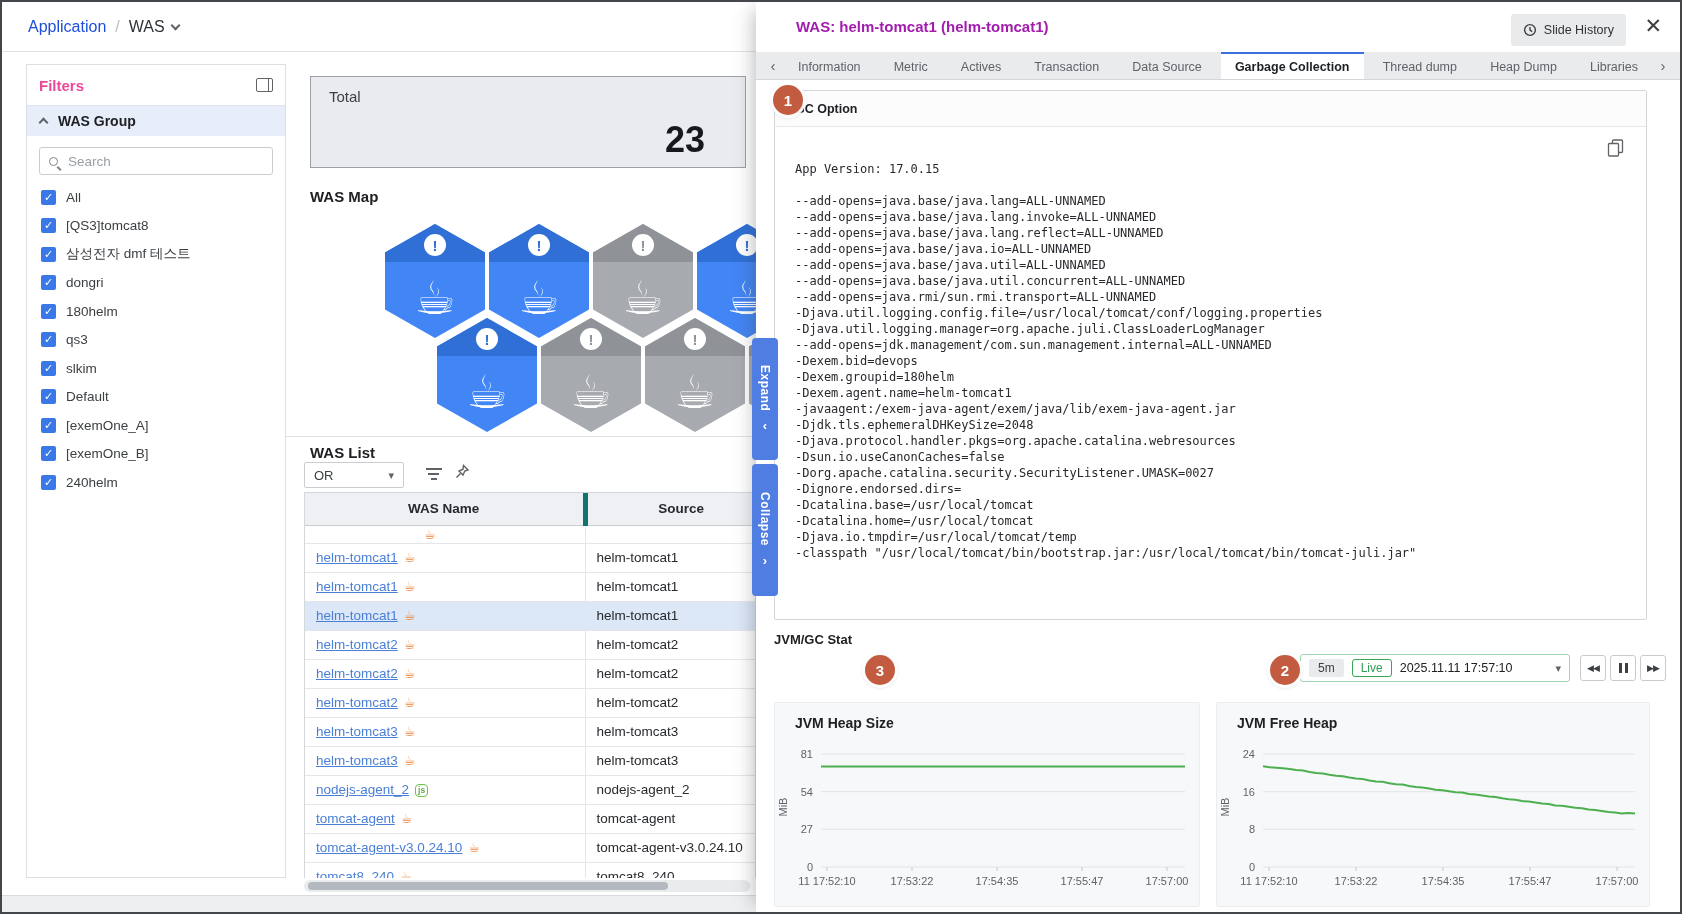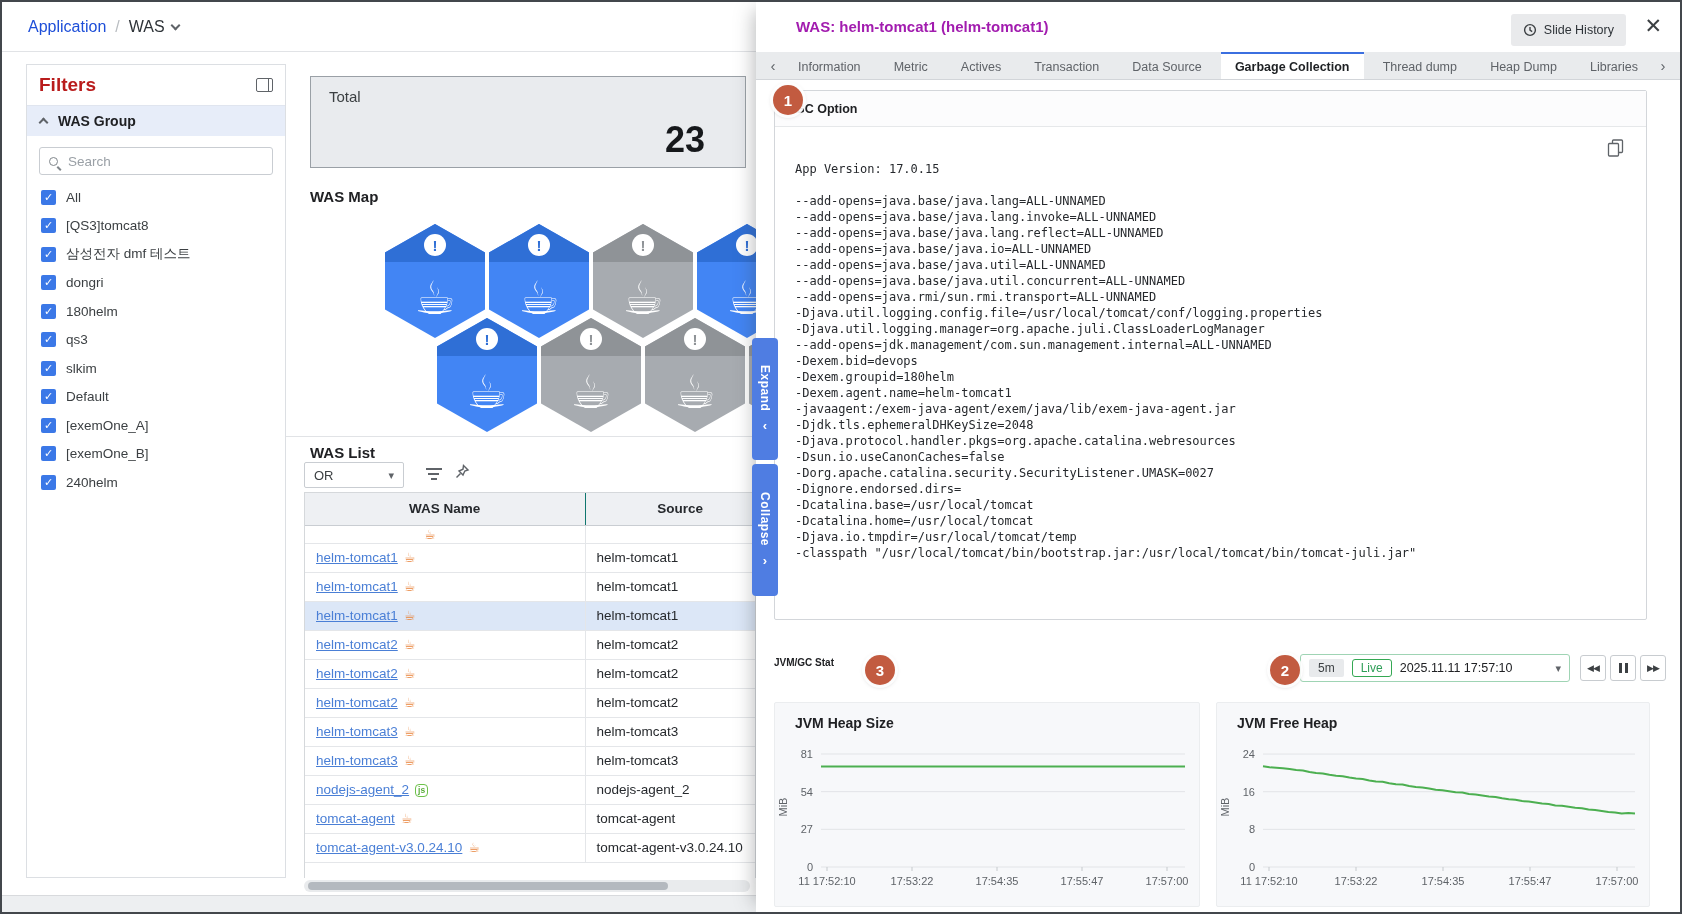--- a/index.html
+++ b/index.html
@@ -11,21 +11,21 @@
   .crumbs{position:absolute;left:26px;top:0;height:50px;display:flex;align-items:center;gap:9px;font-size:16px;}
   .crumb-sec{color:#1d4ed8;}
   .crumb-sep{color:#b9bdc1;}
   .crumb-cur{color:#2e3338;font-weight:500;display:flex;align-items:center;gap:7px;}
   .chev{display:inline-block;width:7px;height:7px;border-left:2px solid #5f6368;border-top:2px solid #5f6368;}
   .chev.down{transform:rotate(-135deg);margin-top:-4px;}
   .chev.up{transform:rotate(45deg);margin-top:3px;}
   
   .filters{position:absolute;left:24px;top:62px;width:260px;height:814px;border:1px solid #dcdfe3;background:#fff;}
   .filters-head{height:40px;display:flex;align-items:center;justify-content:space-between;padding:0 12px;}
-  .filters-title{font-size:19px;font-weight:bold;color:#b91c1c;}
+  .filters-title{font-size:15px;font-weight:bold;color:#ec4899;}
   .collapse-ic{width:17px;height:14px;border:1.5px solid #5f6368;border-radius:2px;position:relative;cursor:pointer;}
   .collapse-ic:before{content:"";position:absolute;right:3px;top:0;bottom:0;width:1.5px;background:#5f6368;}
   .group-row{height:31px;background:#e7edf9;border-top:1px solid #e0e5ef;display:flex;align-items:center;gap:11px;padding:0 13px;}
   .group-label{font-size:14px;font-weight:bold;color:#202124;}
   .search-box{margin:11px 12px 8px;height:28px;border:1px solid #c9cdd2;border-radius:3px;display:flex;align-items:center;gap:8px;padding:0 9px;}
   .search-box input{border:none;outline:none;flex:1;font-size:13.5px;font-family:"Liberation Sans",sans-serif;color:#3c4043;}
   .search-box input::placeholder{color:#9aa0a6;}
   .mag{width:9px;height:9px;border:1.6px solid #80868b;border-radius:50%;position:relative;flex:none;}
   .mag:after{content:"";position:absolute;left:8px;top:8px;width:5px;height:1.6px;background:#80868b;transform:rotate(45deg);transform-origin:0 0;}
   .chk-item{height:28.5px;display:flex;align-items:center;gap:10px;padding:0 14px;font-size:13.5px;color:#3c4043;cursor:pointer;}
@@ -42,21 +42,21 @@
     display:flex;align-items:center;justify-content:space-between;padding:0 9px;font-size:13px;color:#3c4043;background:#fff;cursor:pointer;text-align:center;}
   .caret{color:#5f6368;font-size:11px;}
   .filter-ic{position:absolute;left:424px;top:466px;width:16px;cursor:pointer;}
   .filter-ic i{display:block;height:2px;background:#5f6368;margin-bottom:3px;}
   .filter-ic i:nth-child(1){width:16px;}.filter-ic i:nth-child(2){width:11px;margin-left:2px;}.filter-ic i:nth-child(3){width:6px;margin-left:5px;}
   .pin-ic{position:absolute;left:452px;top:462px;cursor:pointer;}
   
   .tbl-wrap{position:absolute;left:302px;top:490px;width:452px;height:386px;overflow:hidden;border:1px solid #d5d8db;border-bottom:none;background:#fff;}
   table.was{border-collapse:collapse;width:470px;table-layout:fixed;font-size:13.5px;}
   table.was th{height:32px;background:#eef0f3;border-bottom:1px solid #c9cdd2;font-weight:bold;color:#26292d;text-align:center;}
-  table.was th:first-child{width:280px;border-right:1px solid #0f766e;}
+  table.was th:first-child{width:280px;border-right:5px solid #0f766e;}
   table.was td{height:29px;border-bottom:1px solid #e4e6e9;padding:0 0 0 11px;white-space:nowrap;overflow:hidden;}
   table.was td:last-child{border-left:1px solid #e4e6e9;color:#26292d;}
   tr.clip td{height:18px;}
   tr.sel td{background:#dce7f7;}
   .wlink{color:#4a7fd6;text-decoration:underline;cursor:pointer;}
   .jicon{color:#e8833a;font-size:13px;margin-left:6px;font-family:"DejaVu Sans",sans-serif;}
   .njs{display:inline-block;margin-left:6px;border:1.5px solid #6cc24a;color:#5dae3e;font-size:8.5px;font-weight:bold;
     border-radius:4px;padding:0 2px;line-height:11px;vertical-align:1px;}
   .hscroll{position:absolute;left:302px;top:878px;width:446px;height:12px;background:#e9ebed;border-radius:6px;cursor:pointer;}
   .hscroll .thumb{position:absolute;left:4px;top:2px;width:360px;height:8px;background:#b4b9bf;border-radius:4px;}
@@ -79,21 +79,21 @@
   .tab{padding:0 14px;display:flex;align-items:center;font-size:12.5px;color:#5f6368;cursor:pointer;border-top:2px solid transparent;}
   .tab.active{background:#fff;color:#1d2023;font-weight:bold;border-top:2px solid #3b6fe0;}
   
   .gc-card{position:absolute;left:18px;top:88px;width:873px;height:530px;border:1px solid #d3d6da;border-radius:2px;background:#fff;}
   .gc-head{height:36px;border-bottom:1px solid #e6e8ea;display:flex;align-items:center;padding:0 20px;
     font-size:12.5px;font-weight:bold;color:#202124;background:#fcfcfd;}
   .copy-btn{position:absolute;right:22px;top:48px;cursor:pointer;}
   .gc-text{position:absolute;left:20px;top:70px;right:20px;margin:0;font-family:"DejaVu Sans Mono",monospace;
     font-size:12px;line-height:16px;color:#26292d;white-space:pre;}
   
-  .stat-title{position:absolute;left:18px;top:655px;font-size:10px;font-weight:bold;color:#202124;}
+  .stat-title{position:absolute;left:18px;top:630px;font-size:13px;font-weight:bold;color:#202124;}
   .num-badge{position:absolute;width:30px;height:30px;border-radius:50%;background:#c25b40;color:#fff;
     display:flex;align-items:center;justify-content:center;font-size:15px;font-weight:bold;z-index:40;
     box-shadow:0 0 0 3px rgba(255,255,255,.9),0 1px 5px rgba(0,0,0,.35);}
   .time-ctl{position:absolute;left:544px;top:652px;width:270px;height:28px;border:1px solid #9fd4b4;border-radius:3px;
     background:#fff;display:flex;align-items:center;gap:8px;padding:0 8px;}
   .chip-5m{background:#e8eaec;border-radius:2px;padding:2px 9px;font-size:12px;color:#3c4043;cursor:pointer;}
   .chip-live{border:1px solid #34a853;color:#2e9e57;border-radius:3px;padding:1px 8px;font-size:12px;cursor:pointer;}
   .dt-text{font-size:12.5px;color:#202124;flex:1;cursor:pointer;}
   .pb-btn{position:absolute;top:653px;width:26px;height:26px;border:1px solid #c8ccd0;border-radius:3px;background:#fff;
     display:flex;align-items:center;justify-content:center;cursor:pointer;color:#3c4043;font-size:9px;letter-spacing:-1px;}
@@ -311,20 +311,24 @@
             <td><span class="wlink">nodejs-agent_2</span><span class="njs">js</span></td>
             <td>nodejs-agent_2</td>
           </tr>
           <tr>
             <td><span class="wlink">tomcat-agent</span><span class="jicon">☕</span></td>
             <td>tomcat-agent</td>
           </tr>
           <tr>
             <td><span class="wlink">tomcat-agent-v3.0.24.10</span><span class="jicon">☕</span></td>
             <td>tomcat-agent-v3.0.24.10</td>
+          </tr>
+          <tr>
+            <td><span class="wlink">tomcat8_240</span><span class="jicon">☕</span></td>
+            <td>tomcat8_240</td>
           </tr>
         </tbody>
     </table>
   </div>
   <div class="hscroll">
       <span class="thumb"></span>
     </div>
   <div class="footer-strip"></div>
 
   <div class="panel">

